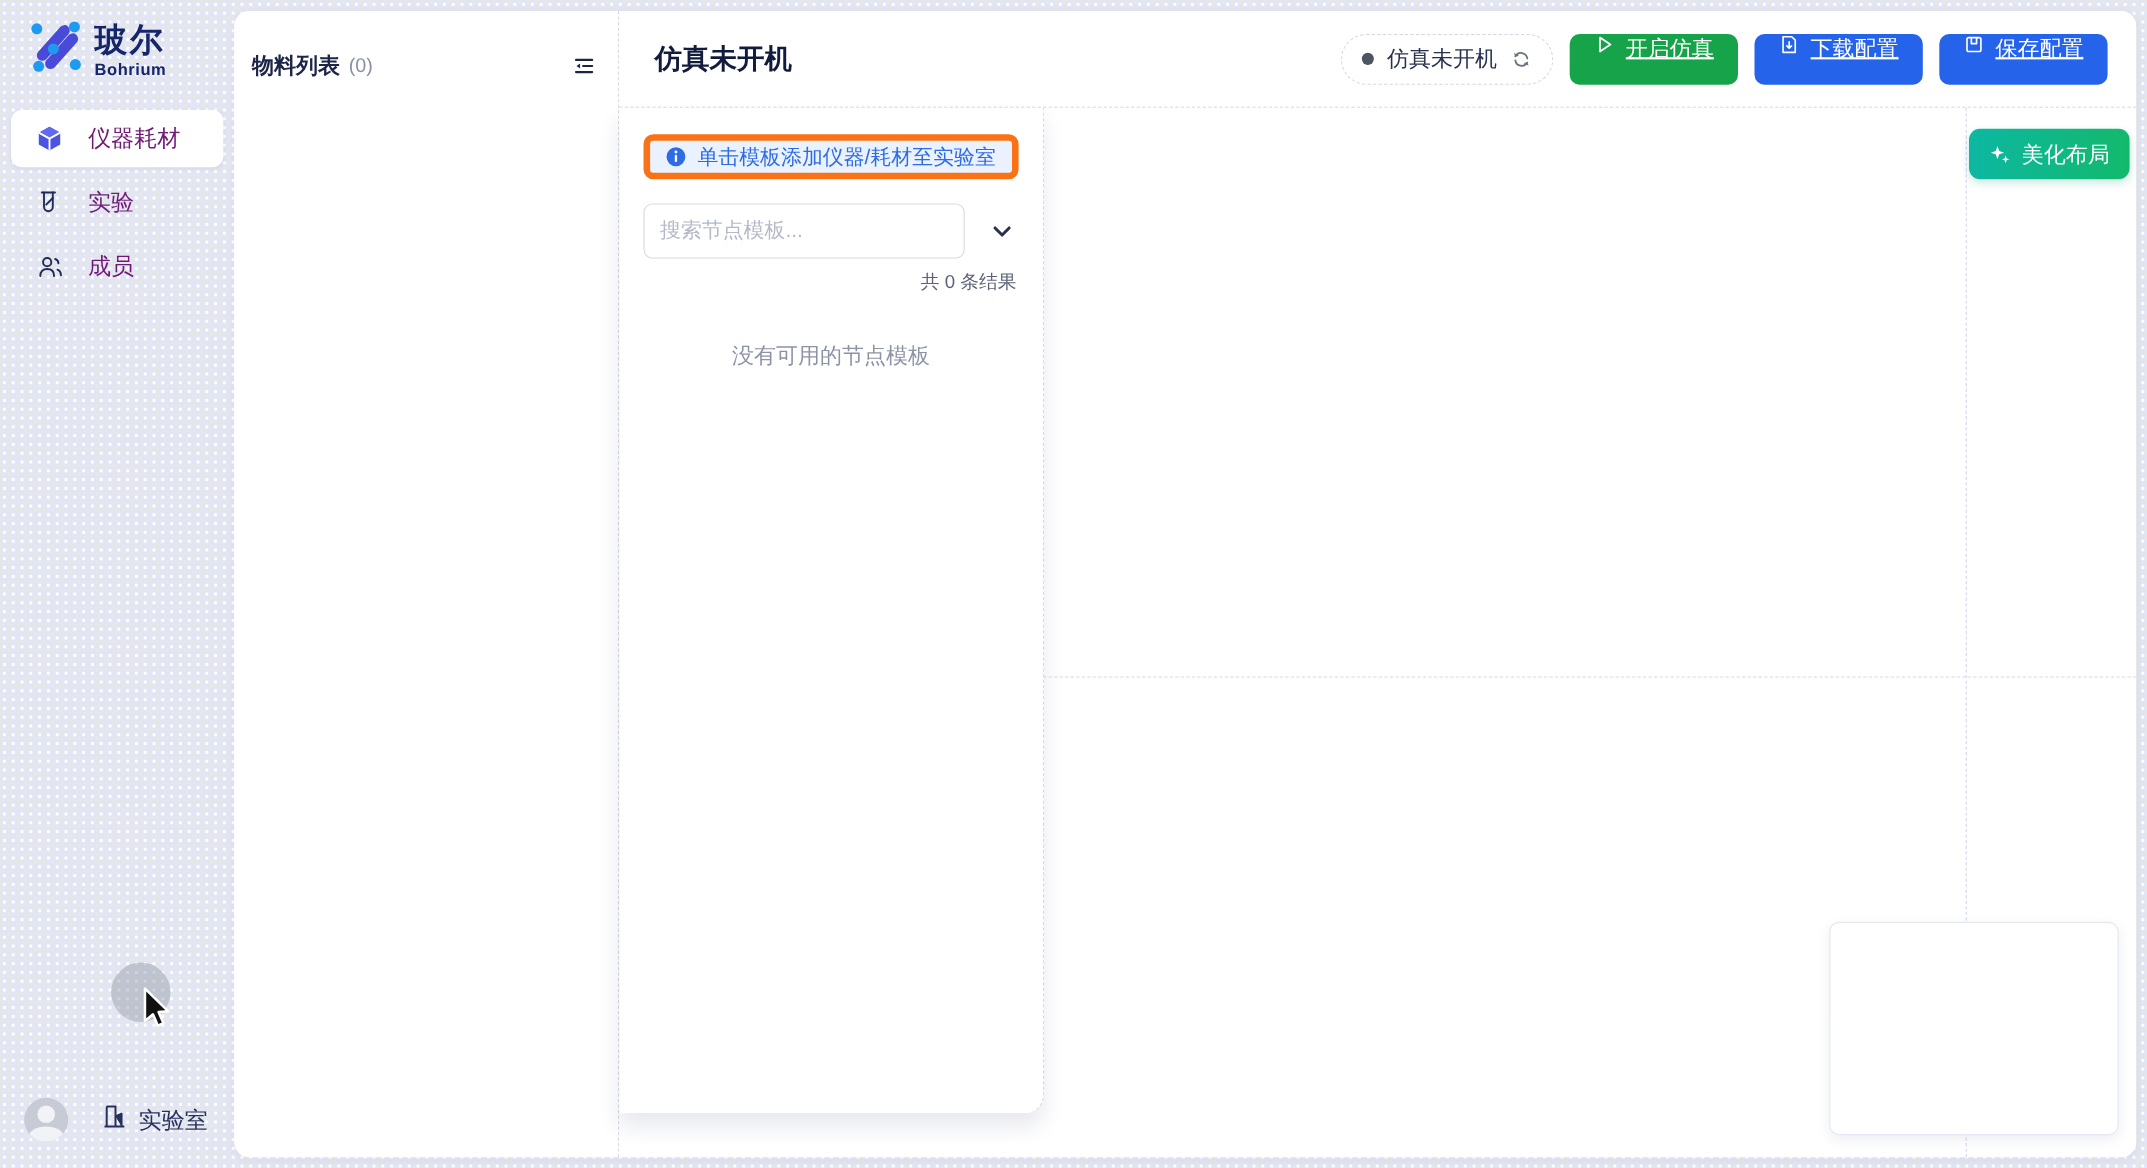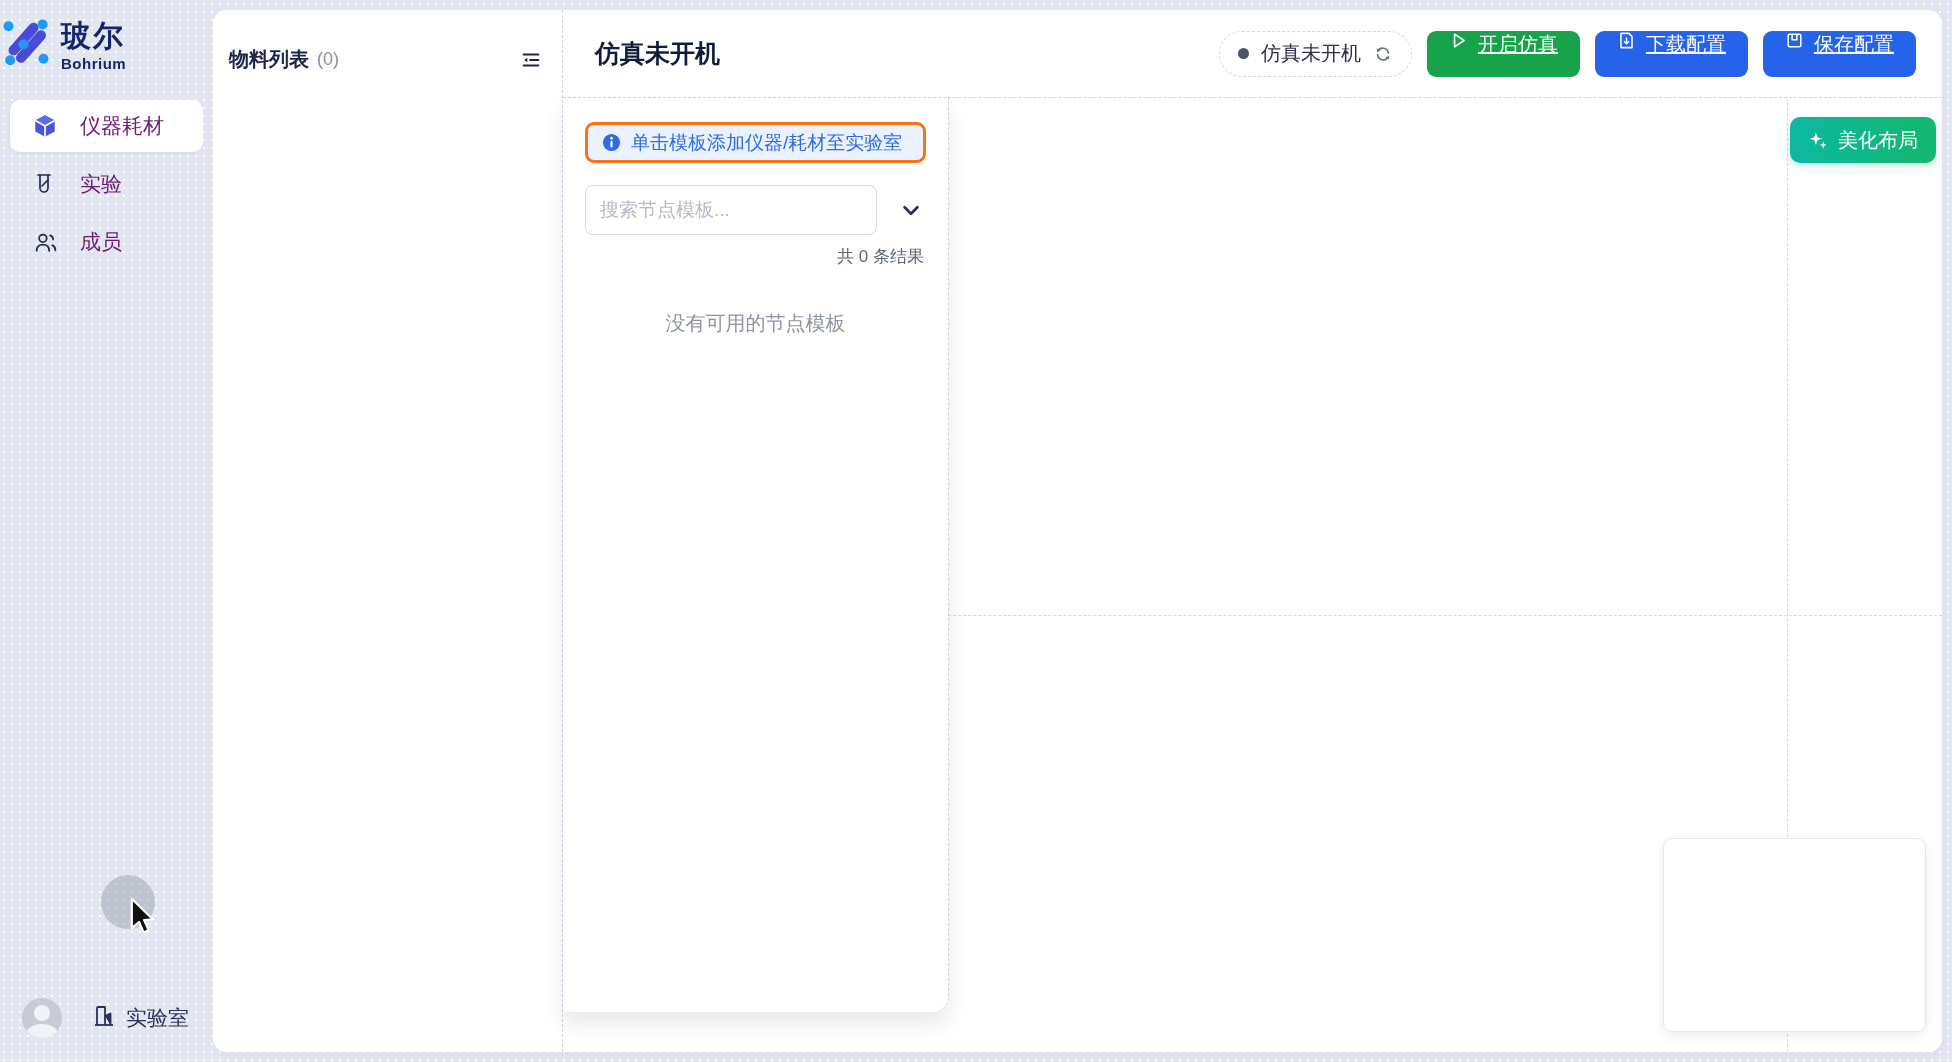--- a/index.html
+++ b/index.html
@@ -11,21 +11,21 @@
     background-image:
       radial-gradient(rgba(255,255,255,.95) 1.3px, transparent 1.5px),
       radial-gradient(rgba(244,236,180,.75) 1px, transparent 1.2px);
     background-size:8px 8px, 8px 8px;
     background-position:0 0, 4px 4px;
     position:relative;
   }
 
   
   .sidebar { position:absolute; left:0; top:0; width:213px; height:100%; }
-  .logo-row { display:flex; align-items:center; gap:10px; padding:16px 0 0 1px; }
+  .logo-row { display:flex; align-items:center; gap:10px; padding:16px 0 0 26px; }
   .logo-text .zh { font-size:30px; font-weight:bold; color:#15266b; letter-spacing:2px; }
   .logo-text .en { font-size:15px; font-weight:bold; color:#15266b; letter-spacing:.5px; margin-top:-2px; }
   .nav { margin-top:28px; padding:0 10px; }
   .nav-item {
     display:flex; align-items:center; gap:22px; height:52px;
     padding:0 0 0 22px; margin-bottom:6px; border-radius:10px;
     font-size:21px; font-weight:500; color:#701a75; cursor:pointer;
   }
   .nav-item.active { background:#fff; box-shadow:0 1px 4px rgba(30,40,90,.07); }
   .nav-item .ni { width:26px; height:26px; display:flex; align-items:center; justify-content:center; }
@@ -75,21 +75,21 @@
 
   
   .template-panel {
     position:absolute; left:0; top:0; width:386px; height:914px; background:#fff;
     border-right:1px dashed #ced3e4; border-bottom-right-radius:16px;
     box-shadow:0 12px 20px rgba(30,40,90,.10);
     padding:24px 22px 0 22px;
   }
   .banner {
     display:flex; align-items:center; gap:10px; height:41px; padding:0 14px;
-    background:#e9f2fe; border:3px solid #f97316; border-radius:9px;
+    background:#e9f2fe; border:6px solid #f97316; border-radius:9px;
     font-size:19px; color:#2e6be5; white-space:nowrap;
   }
   .search-row { display:flex; align-items:center; gap:19px; margin-top:22px; }
   .search-input {
     flex:1; height:50px; border:1.5px solid #d8d9de; border-radius:8px;
     font-size:19px; padding:0 14px; color:#2a3150; outline:none; font-family:inherit;
   }
   .search-input::placeholder { color:#b4b9c8; }
   .chevron-btn { width:30px; height:30px; display:flex; align-items:center; justify-content:center; cursor:pointer; }
   .result-count { text-align:right; font-size:17px; color:#5b6377; margin-top:10px; padding-right:2px; }

